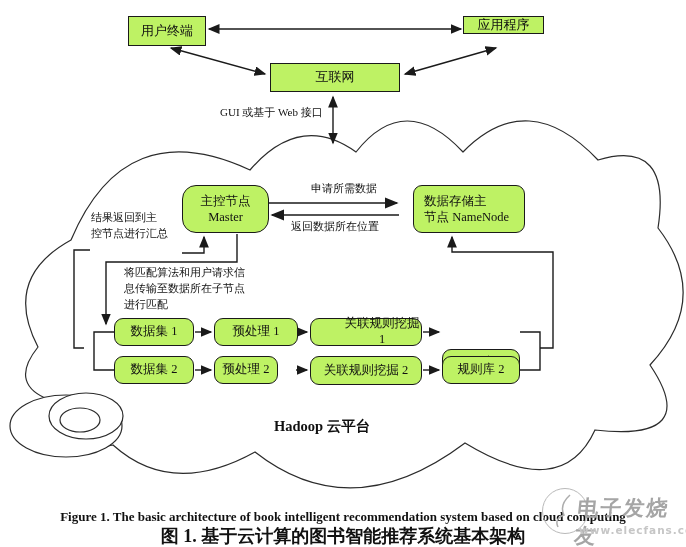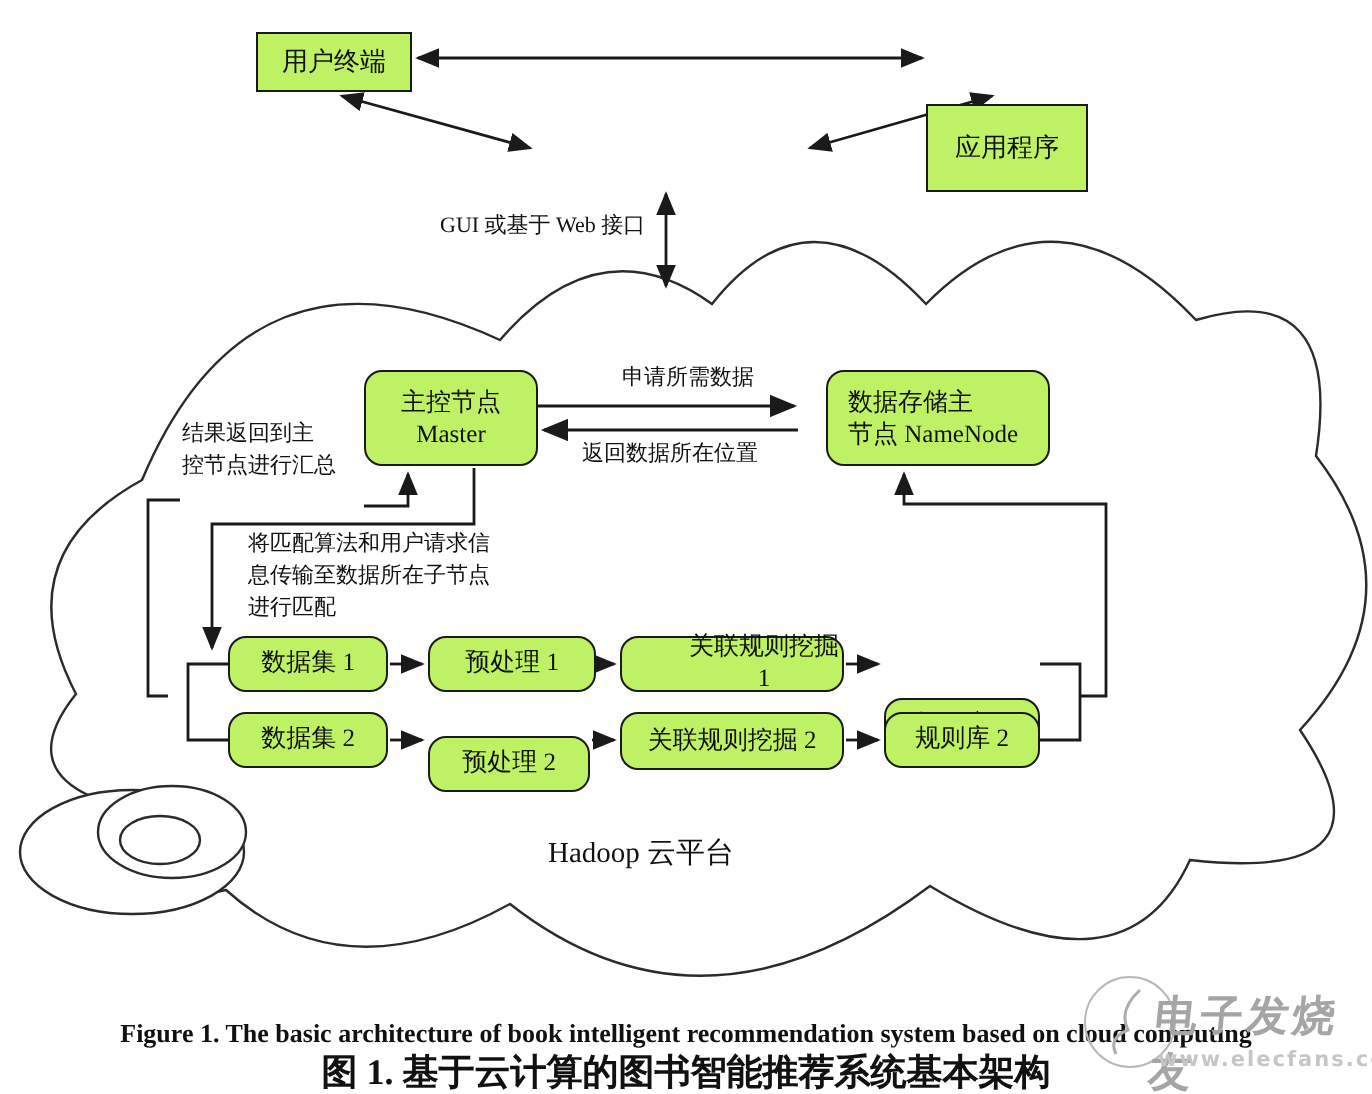--- a/index.html
+++ b/index.html
@@ -10,21 +10,21 @@
   #art{position:absolute;left:0;top:0;}
   .box{
     position:absolute;background:#bef264;border:1.5px solid #1a1a1a;
     display:flex;align-items:center;justify-content:center;
     font-size:13px;line-height:1.25;text-align:center;box-sizing:border-box;
   }
   .rbox{border-radius:9px;border-width:1.4px;font-size:12.5px;}
   .lbl{position:absolute;font-size:11px;white-space:nowrap;}
   .lbl-center{text-align:right;}
   .mline{line-height:16px;}
-  .bold{font-weight:normal;}
+  .bold{font-weight:bold;}
   .caption{position:absolute;left:0;width:686px;text-align:center;font-weight:bold;z-index:4;}
   .wm{position:absolute;z-index:6;font-family:"DejaVu Sans","Liberation Sans",sans-serif;}
   .wm-brand{left:576px;top:494px;font-size:21px;font-weight:bold;color:#a5a5a5;letter-spacing:2px;transform:skewX(-6deg);}
   .wm-url{left:579px;top:524px;font-size:10.5px;font-weight:bold;color:#c6c6c6;letter-spacing:1px;}
   .wm-circle{position:absolute;left:542px;top:488px;width:46px;height:46px;border:1.5px solid #b9b9b9;border-radius:50%;z-index:5;box-sizing:border-box;}
 </style>
 </head>
 <body>
 
 <div id="stage">
@@ -73,25 +73,26 @@
       <line x1="296" y1="332" x2="307" y2="332" marker-end="url(#ah)"></line>
       <line x1="423" y1="332" x2="439" y2="332" marker-end="url(#ah)"></line>
 
       <line x1="195" y1="370" x2="211" y2="370" marker-end="url(#ah)"></line>
       <line x1="296" y1="370" x2="307" y2="370" marker-end="url(#ah)"></line>
       <line x1="423" y1="370" x2="439" y2="370" marker-end="url(#ah)"></line>
     </g>
   </svg>
 
   <div class="box" style="left:128px;top:16px;width:78px;height:30px;">用户终端</div>
-  <div class="box" style="left:463px;top:16px;width:81px;height:44px;margin-top:36px;">应用程序</div>
+  <div class="box" style="left:463px;top:16px;width:81px;height:18px;">应用程序</div>
+  <div class="box" style="left:270px;top:63px;width:130px;height:29px;">互联网</div>
 
   <div class="lbl" style="left:220px;top:105px;">GUI 或基于 Web 接口</div>
 
-  <div class="box rbox mline" style="left:182px;top:185px;width:87px;height:48px;flex-direction:column;">
+  <div class="box rbox mline" style="left:182px;top:185px;width:87px;height:48px;flex-direction:column;border-radius:14px;">
     <span>主控节点</span>
     <span>Master</span>
   </div>
   <div class="box rbox mline" style="left:399px;top:185px;width:112px;height:48px;flex-direction:column;align-items:flex-start;padding-left:10px;text-align:left;margin-left:14px;">
     <span>数据存储主</span>
     <span>节点 NameNode</span>
   </div>
 
   <div class="lbl lbl-center" style="left:283px;top:181px;width:94px;">申请所需数据</div>
   <div class="lbl lbl-center" style="left:281px;top:219px;width:98px;">返回数据所在位置</div>
@@ -106,21 +107,21 @@
     <div>息传输至数据所在子节点</div>
     <div>进行匹配</div>
   </div>
 
   <div class="box rbox" style="left:114px;top:318px;width:80px;height:28px;">数据集 1</div>
   <div class="box rbox" style="left:214px;top:318px;width:84px;height:28px;">预处理 1</div>
   <div class="box rbox" style="left:310px;top:318px;width:112px;height:28px;padding-left:32px;">关联规则挖掘 1</div>
   <div class="box rbox" style="left:442px;top:318px;width:78px;height:28px;margin-top:31px;">规则库 1</div>
 
   <div class="box rbox" style="left:114px;top:356px;width:80px;height:28px;">数据集 2</div>
-  <div class="box rbox" style="left:214px;top:356px;width:81px;height:28px;margin-top:12px;">预处理 2</div>
+  <div class="box rbox" style="left:214px;top:356px;width:64px;height:28px;">预处理 2</div>
   <div class="box rbox" style="left:310px;top:356px;width:112px;height:29px;">关联规则挖掘 2</div>
   <div class="box rbox" style="left:442px;top:356px;width:78px;height:28px;">规则库 2</div>
 
   <div class="lbl bold" style="left:274px;top:417px;font-size:14.5px;">Hadoop 云平台</div>
 
   <div class="caption" style="top:509px;font-size:13px;">Figure 1. The basic architecture of book intelligent recommendation system based on cloud computing</div>
   <div class="caption" style="top:524px;font-size:18px;">图 1. 基于云计算的图书智能推荐系统基本架构</div>
 
   <div class="wm-circle">
     <svg width="43" height="43">

